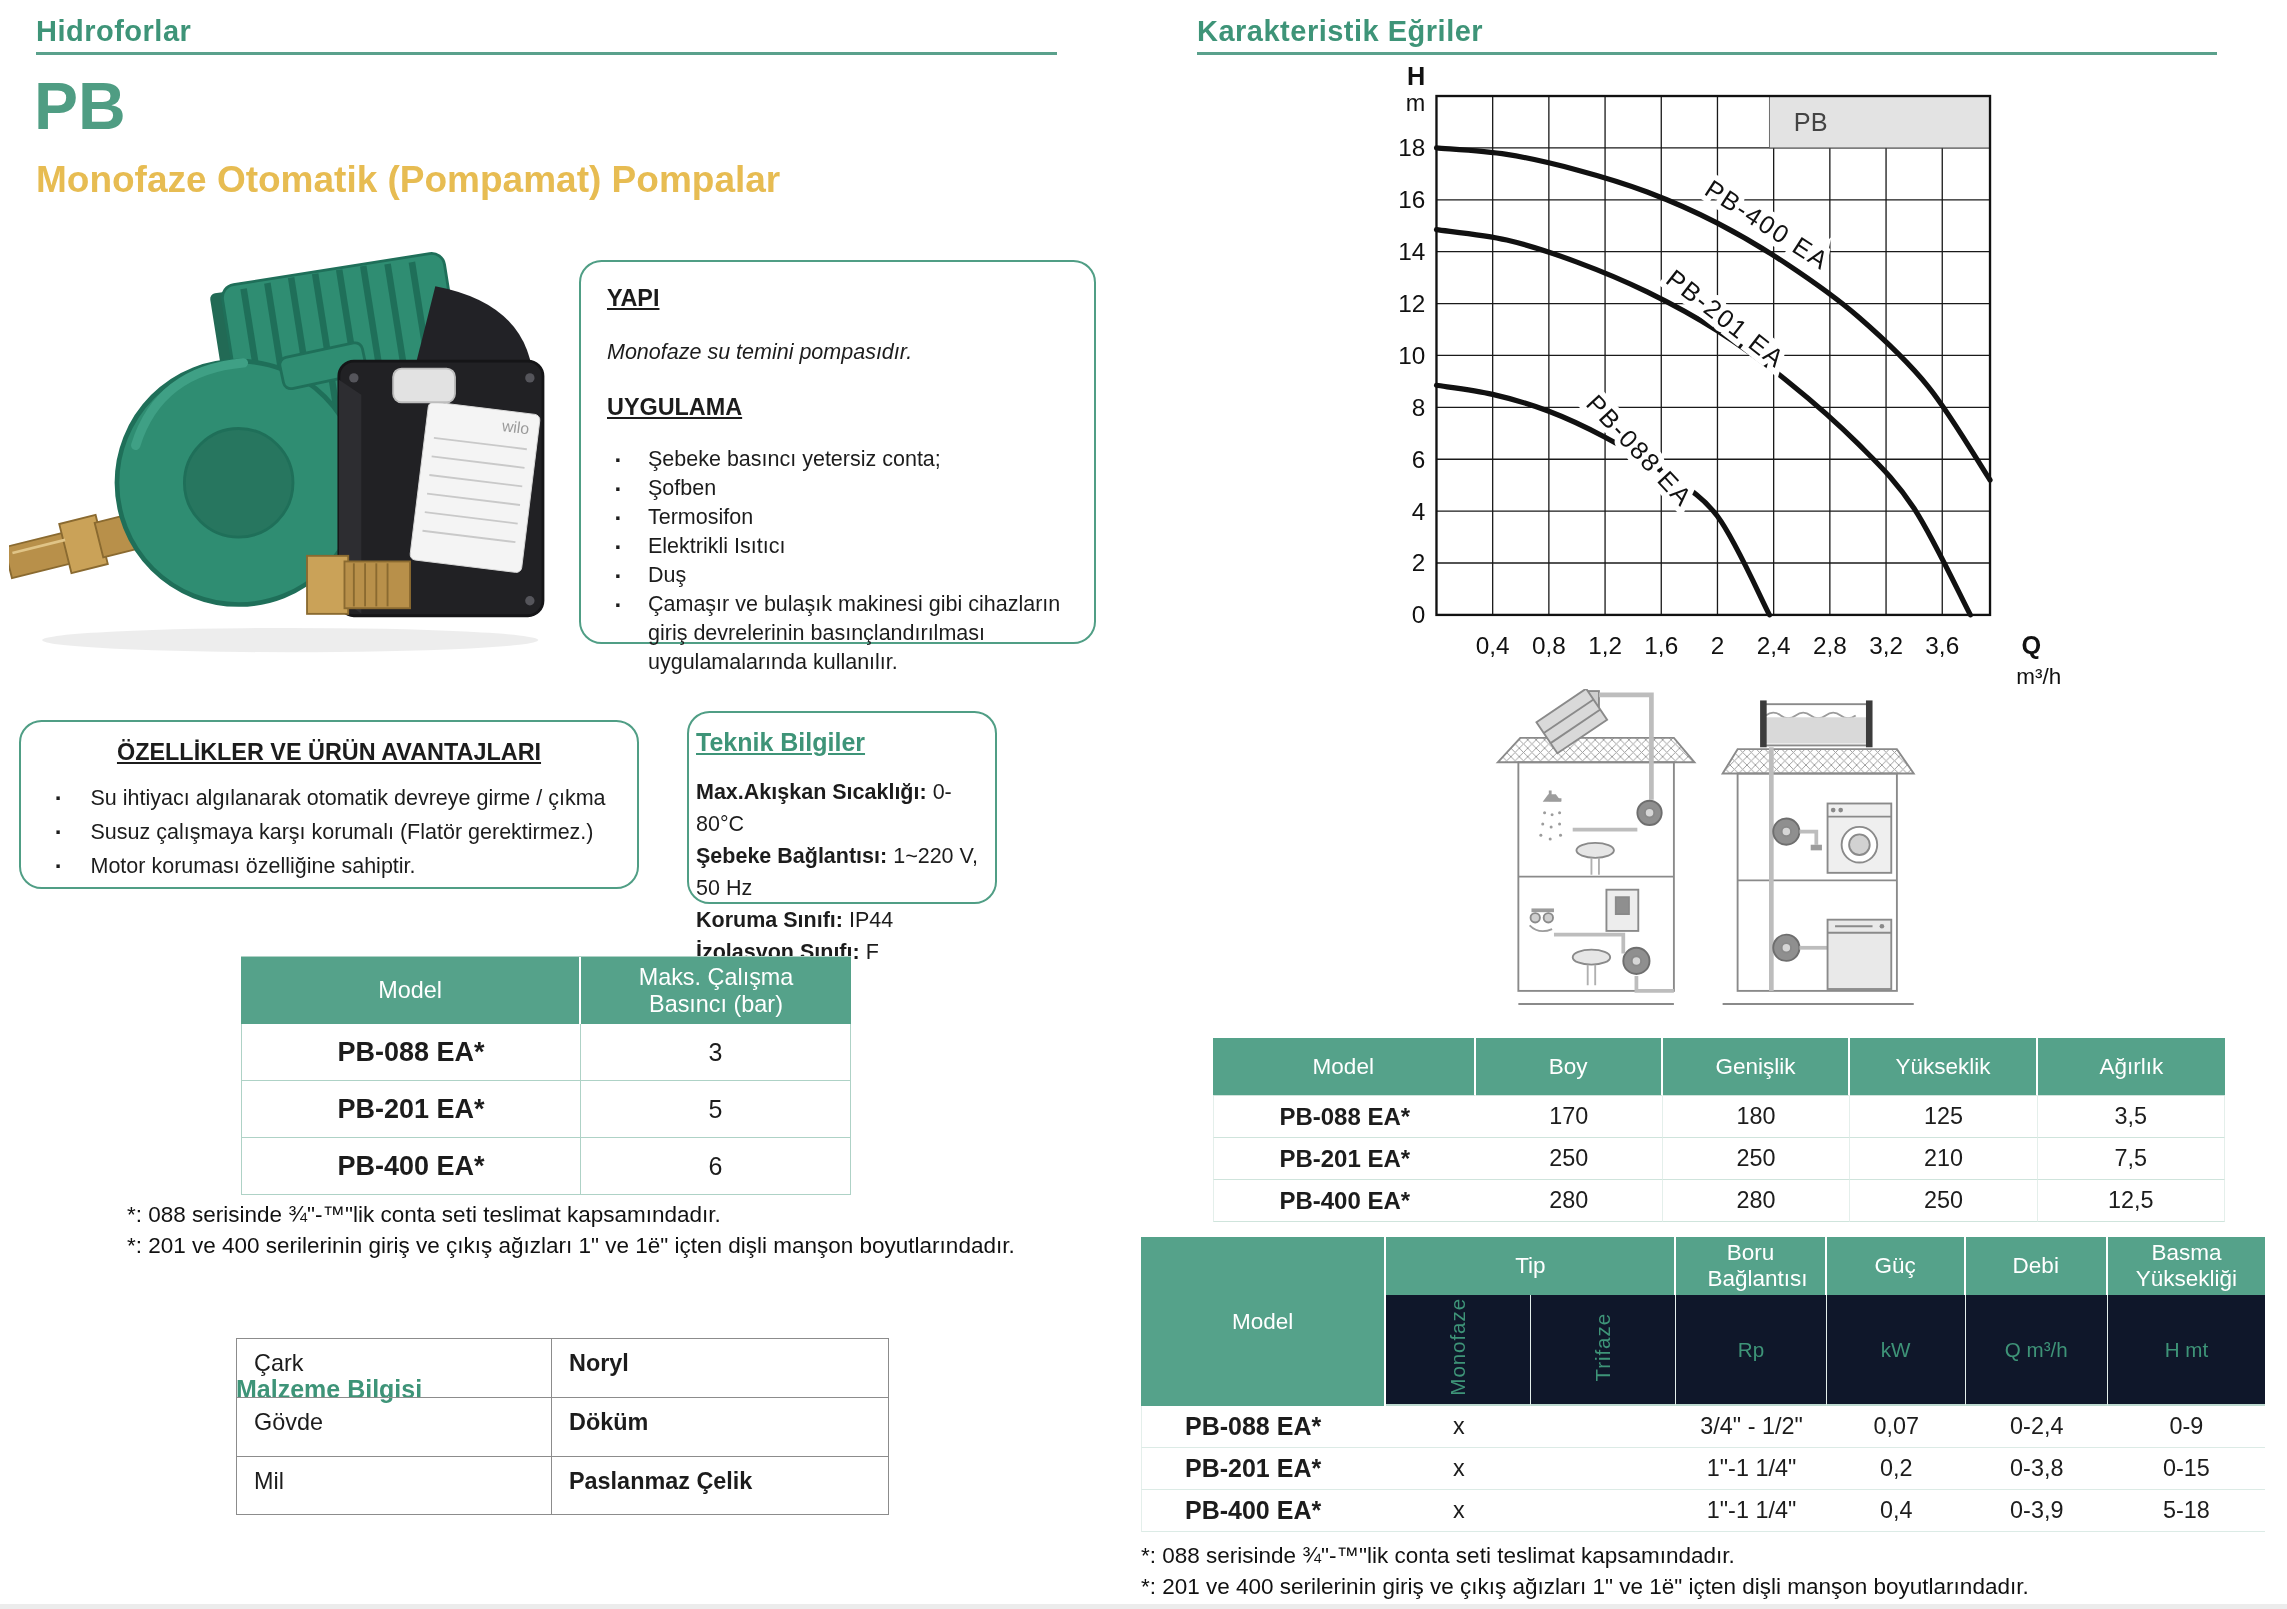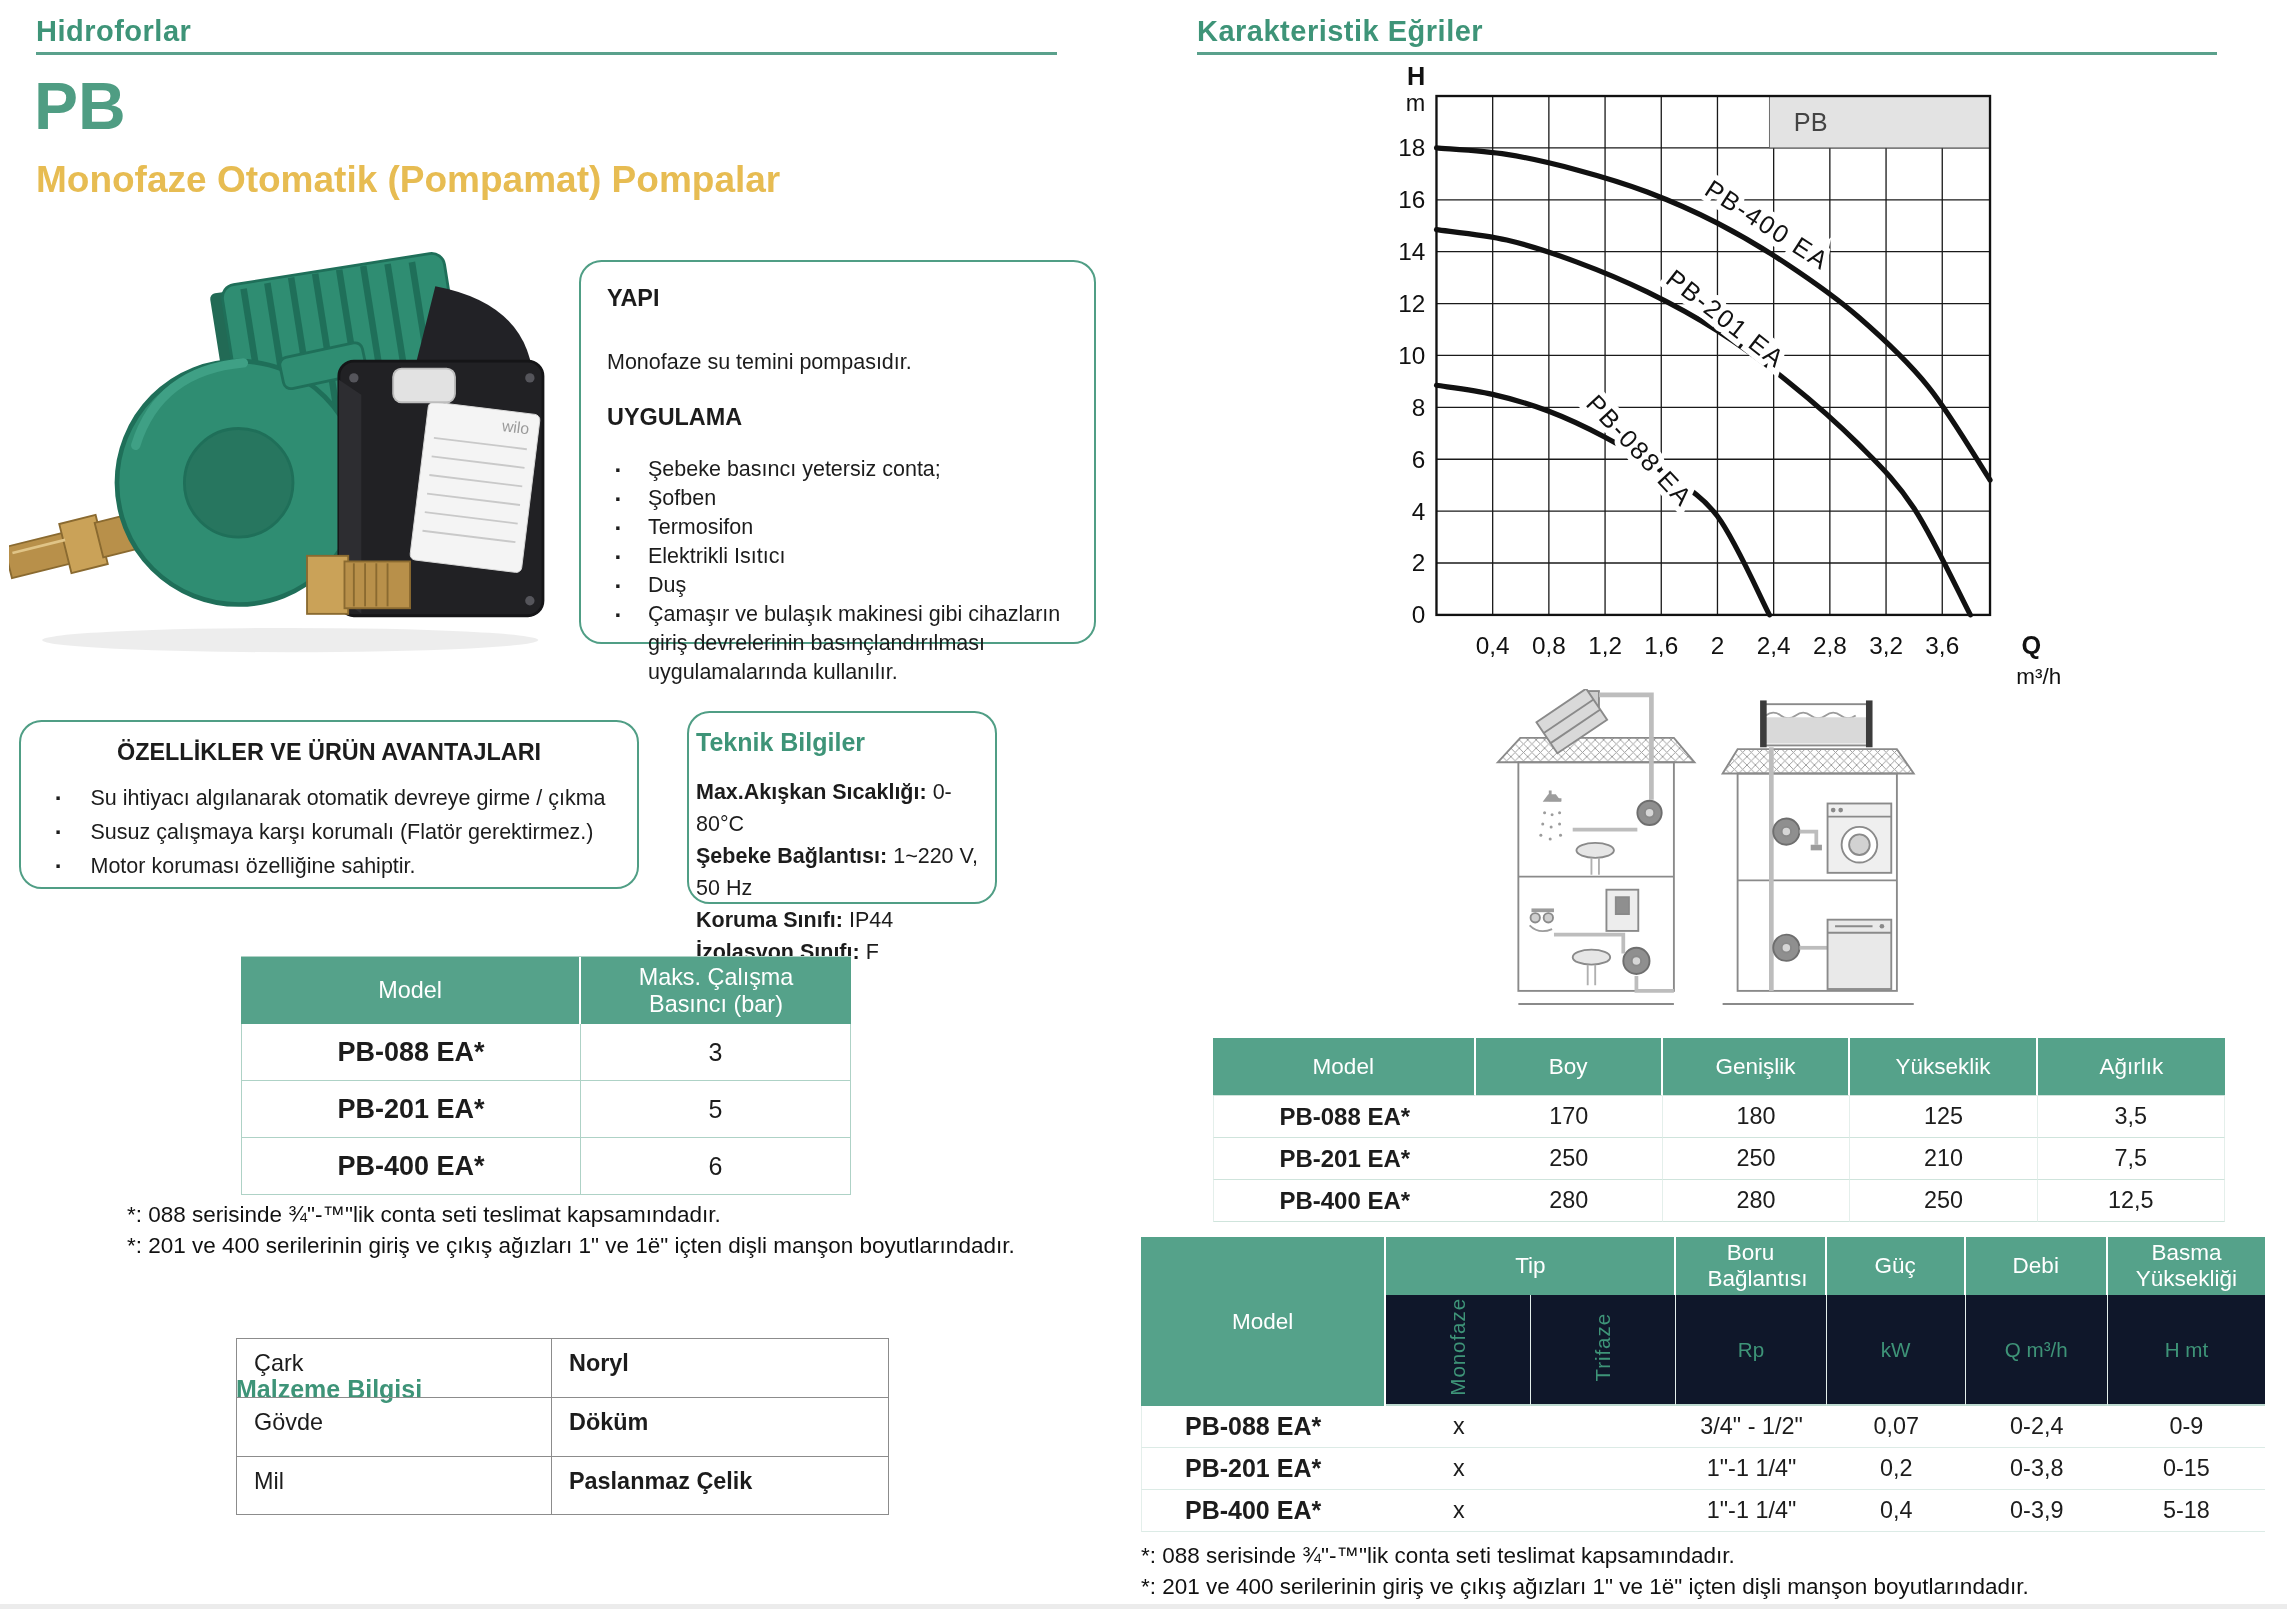--- a/index.html
+++ b/index.html
@@ -8,21 +8,21 @@
   .abs{position:absolute;}
 
   
   .sec-title{font-size:29px;font-weight:bold;color:#3e9478;letter-spacing:0.5px;}
   .rule{height:2.8px;background:#5aa18c;}
   .big-code{font-size:66px;font-weight:bold;color:#4f9d83;line-height:1;}
   .subtitle{font-size:37px;font-weight:bold;color:#e7bc52;}
 
   
   .round-box{border:2.8px solid #509e85;border-radius:22.5px;background:#fff;box-sizing:border-box;}
-  .box-title{font-size:23.4px;font-weight:bold;color:#1c1c1c;}
+  .box-title{font-size:23.4px;font-weight:bold;color:#1c1c1c;text-decoration:underline;}
   .box-text{font-size:21.5px;line-height:28px;color:#1c1c1c;}
   .bullet-row{position:relative;padding-left:41px;font-size:21.5px;line-height:29px;}
   .bullet-row::before{content:"·";position:absolute;left:7.5px;top:0;font-weight:bold;font-size:24px;}
   .feat .bullet-row{padding-left:47px;line-height:34px;}
   .feat .bullet-row::before{left:11.2px;}
   .teal{color:#3e9478;}
 
   .tech-row{font-size:21.5px;line-height:32px;}
   .tech-row b{font-weight:bold;}
 
@@ -146,21 +146,21 @@
         <line x1="368" y1="356" x2="368" y2="402"></line>
           <line x1="380" y1="356" x2="380" y2="402"></line>
         <line x1="392" y1="356" x2="392" y2="402"></line>
           <line x1="404" y1="356" x2="404" y2="402"></line>
       </g>
     </g>
   </svg>
 
   <div class="abs round-box" style="left:579px;top:260px;width:517px;height:384px;padding:22.5px 26px;">
     <div class="box-title">YAPI</div>
-    <div class="box-text" style="margin-top:36px;">Monofaze su temini pompasıdır.</div>
+    <div class="box-text" style="margin-top:26px;font-style:italic;">Monofaze su temini pompasıdır.</div>
     <div class="box-title" style="margin-top:28px;">UYGULAMA</div>
     <div style="margin-top:24px;">
       <div class="bullet-row">Şebeke basıncı yetersiz conta;</div>
       <div class="bullet-row">Şofben</div>
       <div class="bullet-row">Termosifon</div>
       <div class="bullet-row">Elektrikli Isıtıcı</div>
       <div class="bullet-row">Duş</div>
       <div class="bullet-row">Çamaşır ve bulaşık makinesi gibi cihazların giriş devrelerinin basınçlandırılması uygulamalarında kullanılır.</div>
     </div>
   </div>

